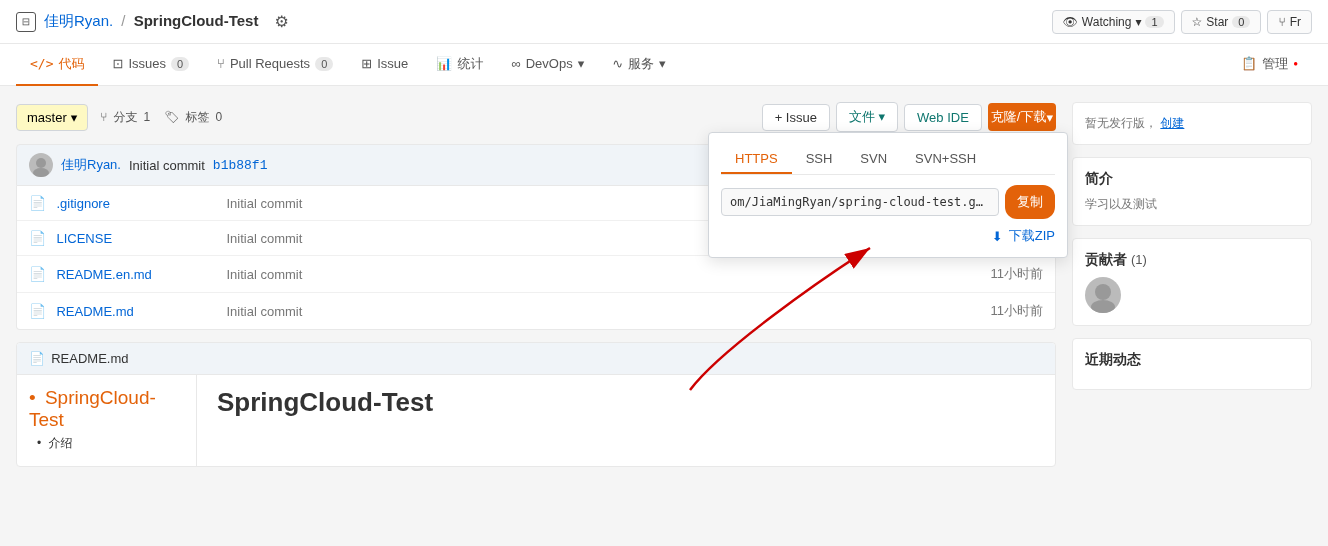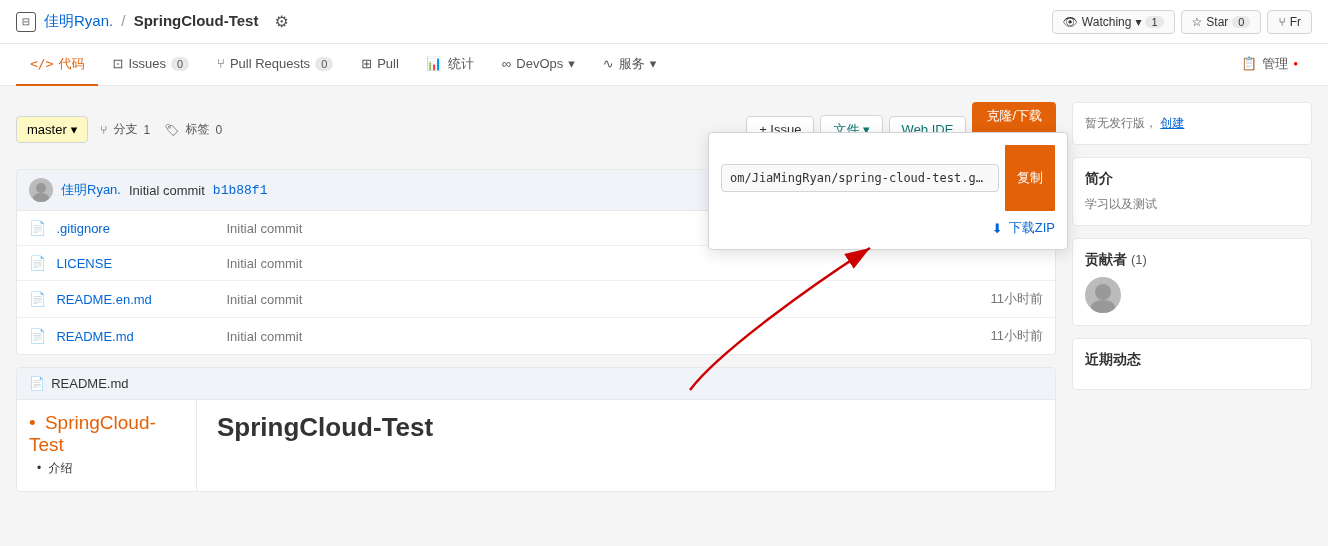--- a/index.html
+++ b/index.html
@@ -156,24 +156,24 @@
     }
     .btn-webide {
       background: #fff;
       border: 1px solid #d1d5da;
     }
     .btn-clone {
       background: #e36209;
       color: #fff;
       border: none;
       border-radius: 4px;
-      padding: 5px 14px;
-      cursor: pointer;
-      font-size: 13px;
-      display: flex; align-items: center; gap: 12px; flex-direction: column;
+      padding: 5px 3px;
+      cursor: pointer;
+      font-size: 13px;
+      display: flex; align-items: center; gap: 0;
     }
 
     
     .commit-bar {
       background: #f0f4f8;
       border: 1px solid #e8e8e8;
       border-radius: 4px 4px 0 0;
       padding: 8px 12px;
       display: flex;
       align-items: center;
@@ -258,22 +258,22 @@
       background: #f9f9f9;
       font-family: monospace;
       overflow: hidden;
       text-overflow: ellipsis;
       white-space: nowrap;
     }
     .copy-btn {
       background: #e36209;
       color: #fff;
       border: none;
-      border-radius: 1px;
-      padding: 24px 12px;
+      border-radius: 12px;
+      padding: 8px 12px;
       cursor: pointer;
       font-size: 13px;
       white-space: nowrap;
     }
     .download-zip {
       display: flex;
       align-items: center;
       justify-content: flex-end;
       gap: 6px;
       margin-top: 8px;
@@ -413,21 +413,21 @@
       <span>Issues</span>
       <span class="badge">0</span>
     </div>
     <div class="nav-tab">
       <span>⑂</span>
       <span>Pull Requests</span>
       <span class="badge">0</span>
     </div>
     <div class="nav-tab">
       <span>⊞</span>
-      <span>Pull</span>
+      <span>Issue</span>
     </div>
     <div class="nav-tab">
       <span>📊</span>
       <span>统计</span>
     </div>
     <div class="nav-tab">
       <span>∞</span>
       <span>DevOps</span>
       <span>▾</span>
     </div>
@@ -563,20 +563,26 @@
         </div>
       </div>
       <div class="sidebar-section">
         <div class="sidebar-title">近期动态</div>
       </div>
     </div>
   </div>
 
   <div style="position:absolute; top:128px; right:260px; z-index:100;">
     <div class="clone-panel">
+      <div class="clone-tabs">
+        <div class="clone-tab active">HTTPS</div>
+        <div class="clone-tab">SSH</div>
+        <div class="clone-tab">SVN</div>
+        <div class="clone-tab">SVN+SSH</div>
+      </div>
       <div class="clone-url-row">
         <input class="clone-url-input" type="text" readonly="" value="om/JiaMingRyan/spring-cloud-test.git" style="">
         <button class="copy-btn">复制</button>
       </div>
       <div class="download-zip">
         <span>⬇</span>
         <span>下载ZIP</span>
       </div>
     </div>
   </div>

